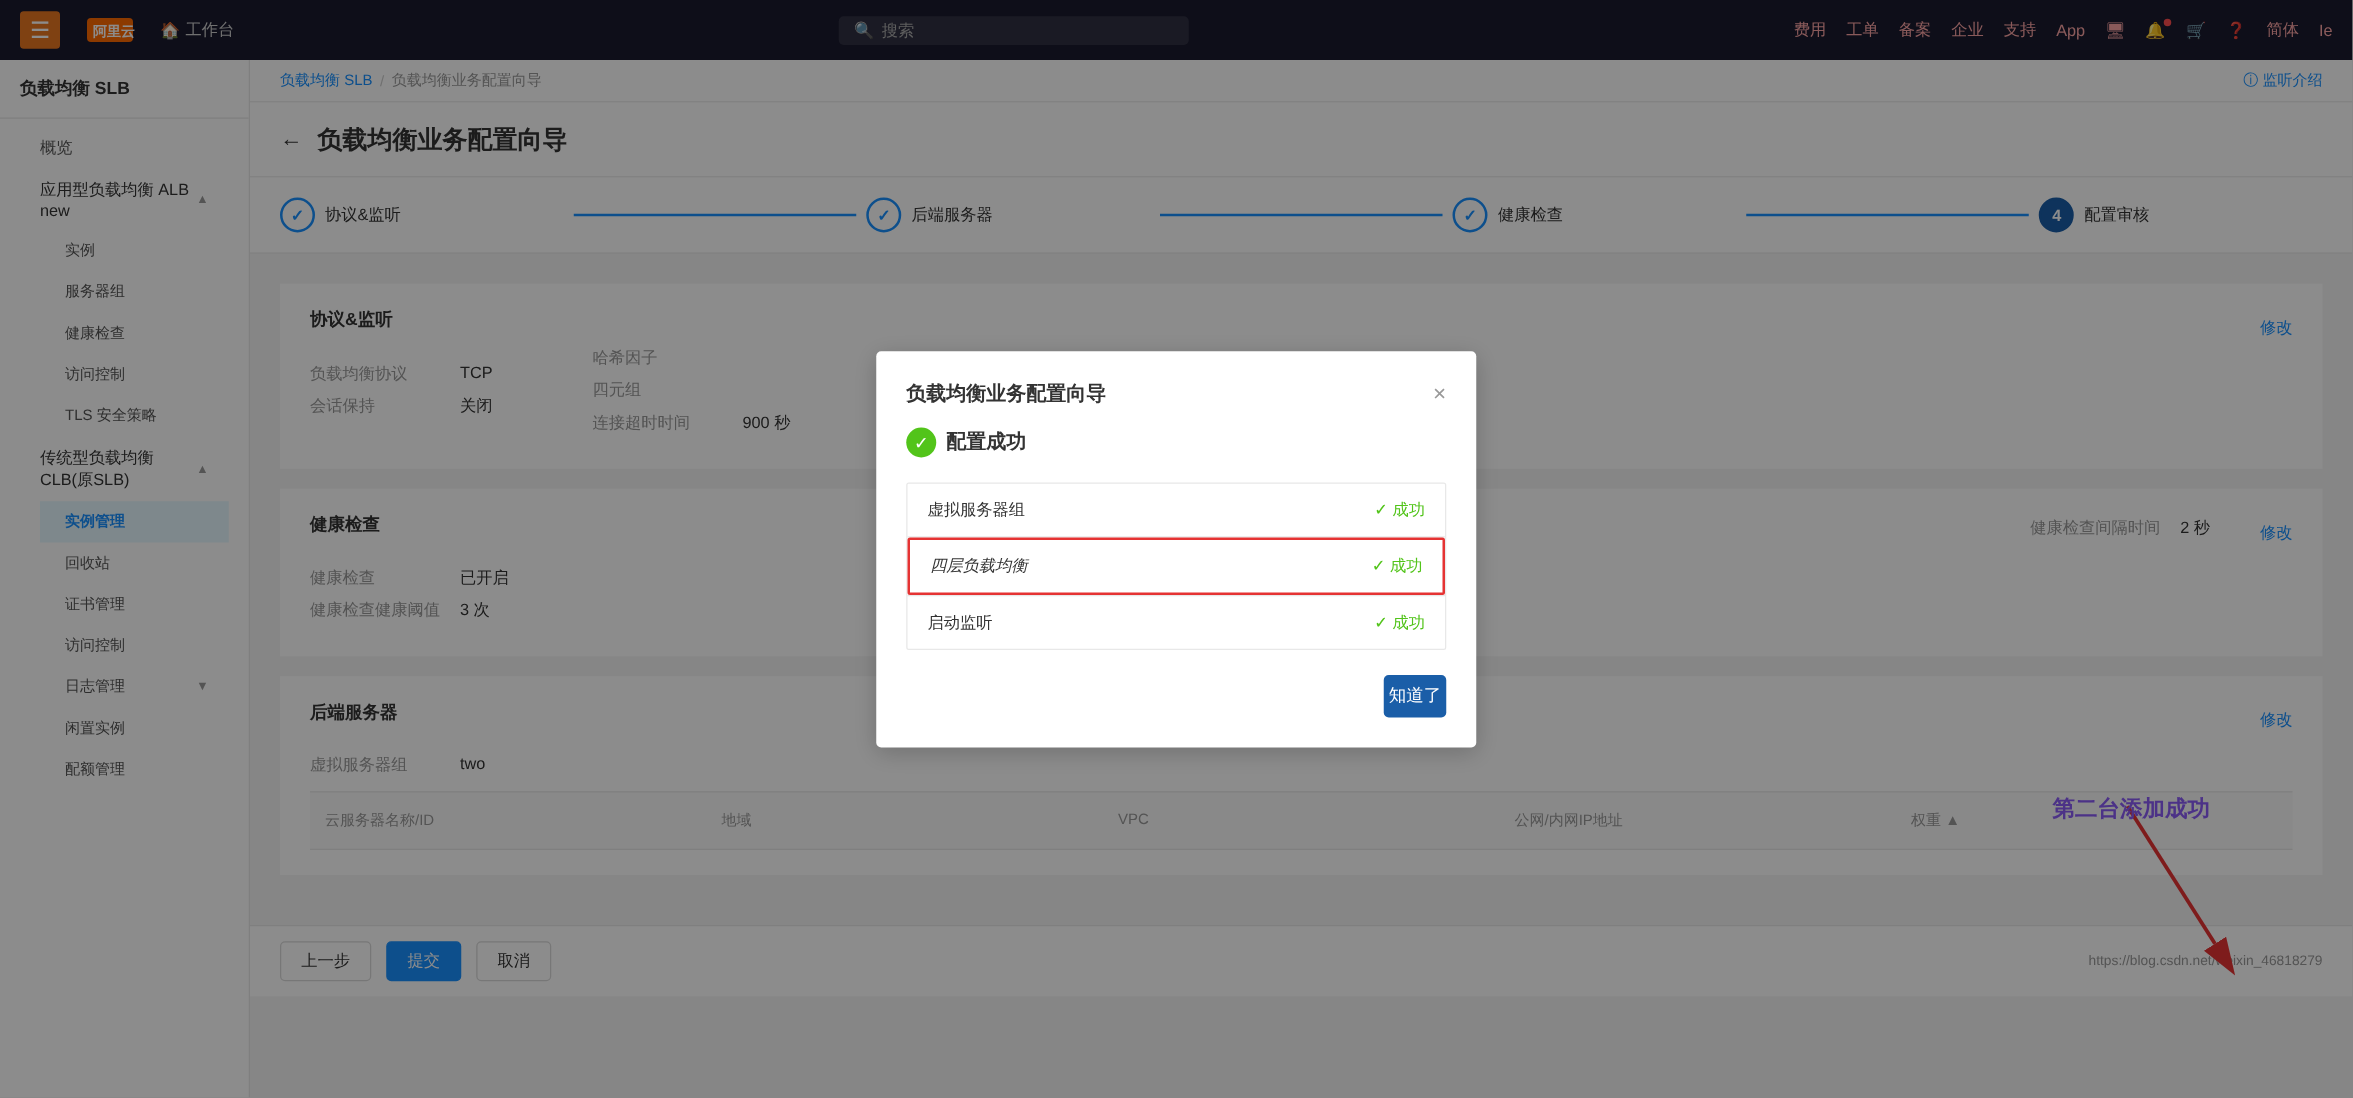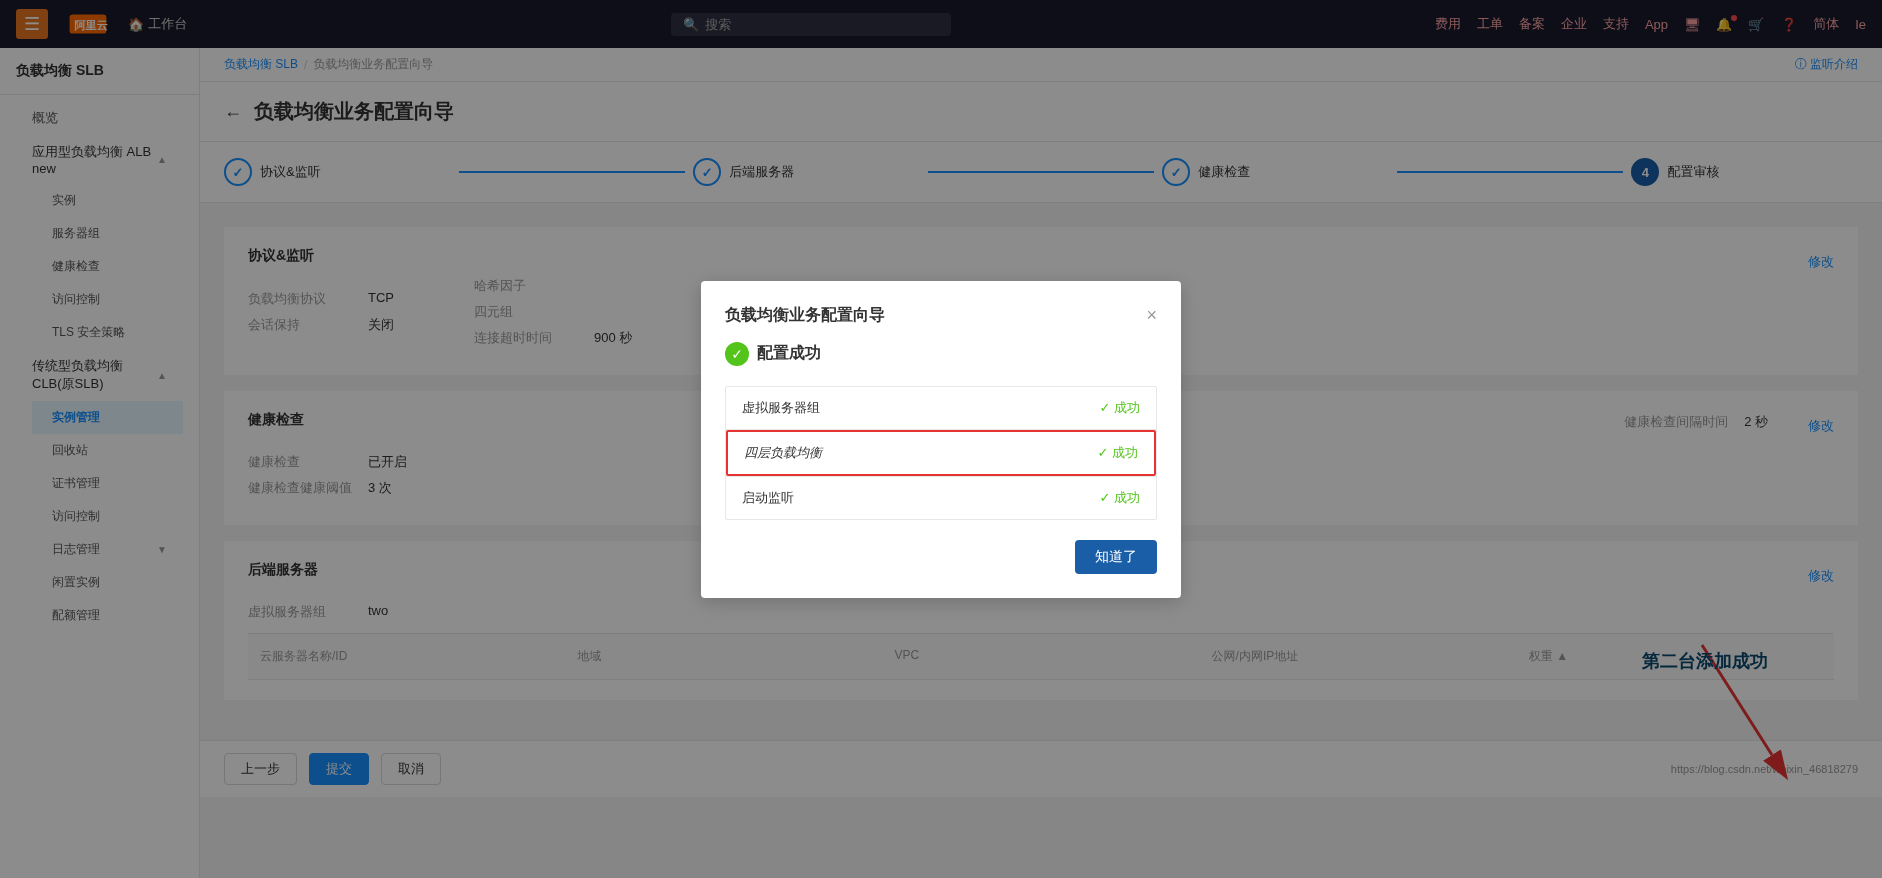--- a/index.html
+++ b/index.html
@@ -92,21 +92,21 @@
       padding: 24px;
       position: relative;
     }
     .modal-header { display: flex; align-items: center; justify-content: space-between; margin-bottom: 16px; }
     .modal-title { font-size: 16px; font-weight: bold; color: #333; }
     .modal-close { cursor: pointer; color: #999; font-size: 18px; }
     .success-header { display: flex; align-items: center; gap: 8px; margin-bottom: 20px; }
     .success-icon { width: 24px; height: 24px; background: #52c41a; border-radius: 50%; display: flex; align-items: center; justify-content: center; color: #fff; font-size: 14px; }
     .success-title { font-size: 16px; font-weight: bold; color: #333; }
     .modal-footer { margin-top: 20px; display: flex; justify-content: flex-end; }
-    .btn-know { background: #1a5ea8; color: #fff; border: none; padding: 8px 20px; border-radius: 4px; cursor: pointer; font-size: 14px; }
+    .btn-know { background: #1a5ea8; color: #fff; border: none; padding: 8px 4px; border-radius: 4px; cursor: pointer; font-size: 14px; }
 
     
     .arrow-container { position: absolute; bottom: 80px; right: 60px; z-index: 6; pointer-events: none; }
   </style>
 </head>
 <body>
 
 <div class="top-nav">
   <div class="menu-btn">☰</div>
   <div class="logo">
@@ -337,21 +337,21 @@
 
     <div class="arrow-container">
       <svg width="180" height="160">
         <defs>
           <marker id="arrowhead" markerWidth="10" markerHeight="7" refX="0" refY="3.5" orient="auto">
             <polygon points="0 0, 10 3.5, 0 7" fill="#e53333"></polygon>
           </marker>
         </defs>
         <line x1="60" y1="10" x2="130" y2="120" stroke="#e53333" stroke-width="3" marker-end="url(#arrowhead)"></line>
       </svg>
-      <div style="position:absolute; top:14px; left:0; color:#0c4a6e; font-size:18px; font-weight:bold; white-space:nowrap;">第二台添加成功</div>
+      <div style="position:absolute; top:0; left:0; color:#8b5cf6; font-size:18px; font-weight:bold; white-space:nowrap;">第二台添加成功</div>
     </div>
   </div>
 </div>
 
 <div class="modal-overlay">
   <div class="modal">
     <div class="modal-header">
       <span class="modal-title">负载均衡业务配置向导</span>
       <span class="modal-close">×</span>
     </div>

